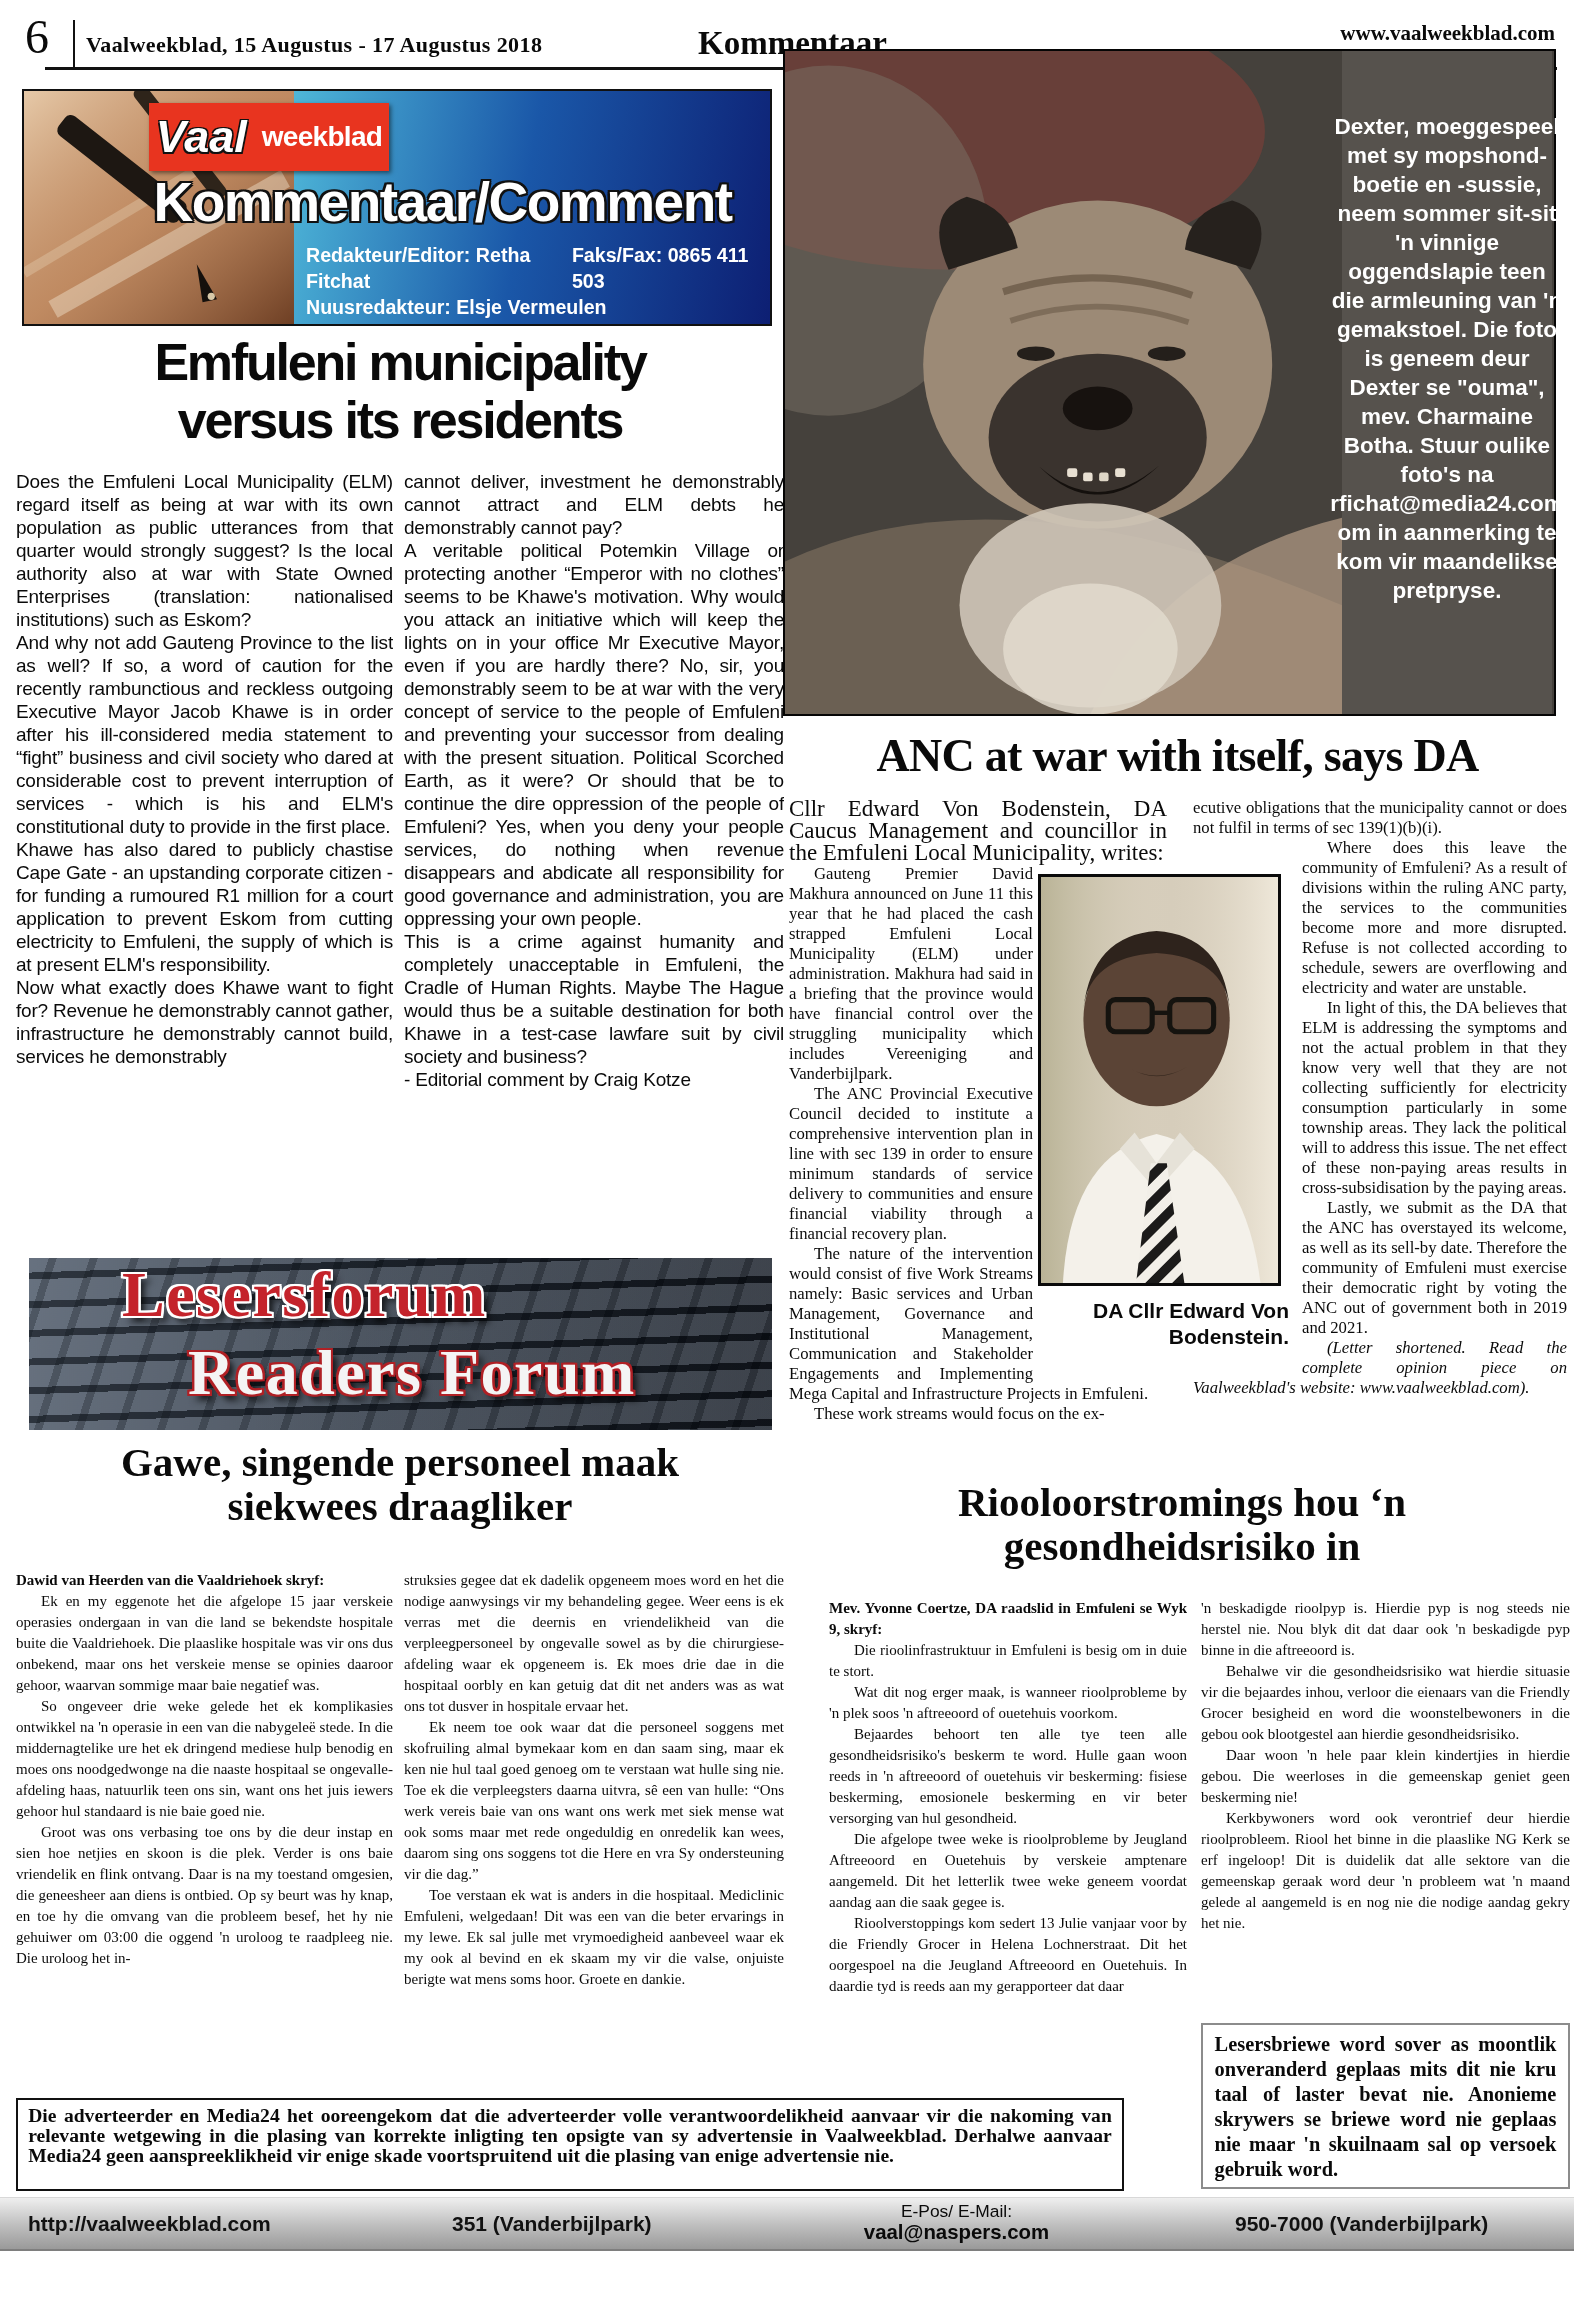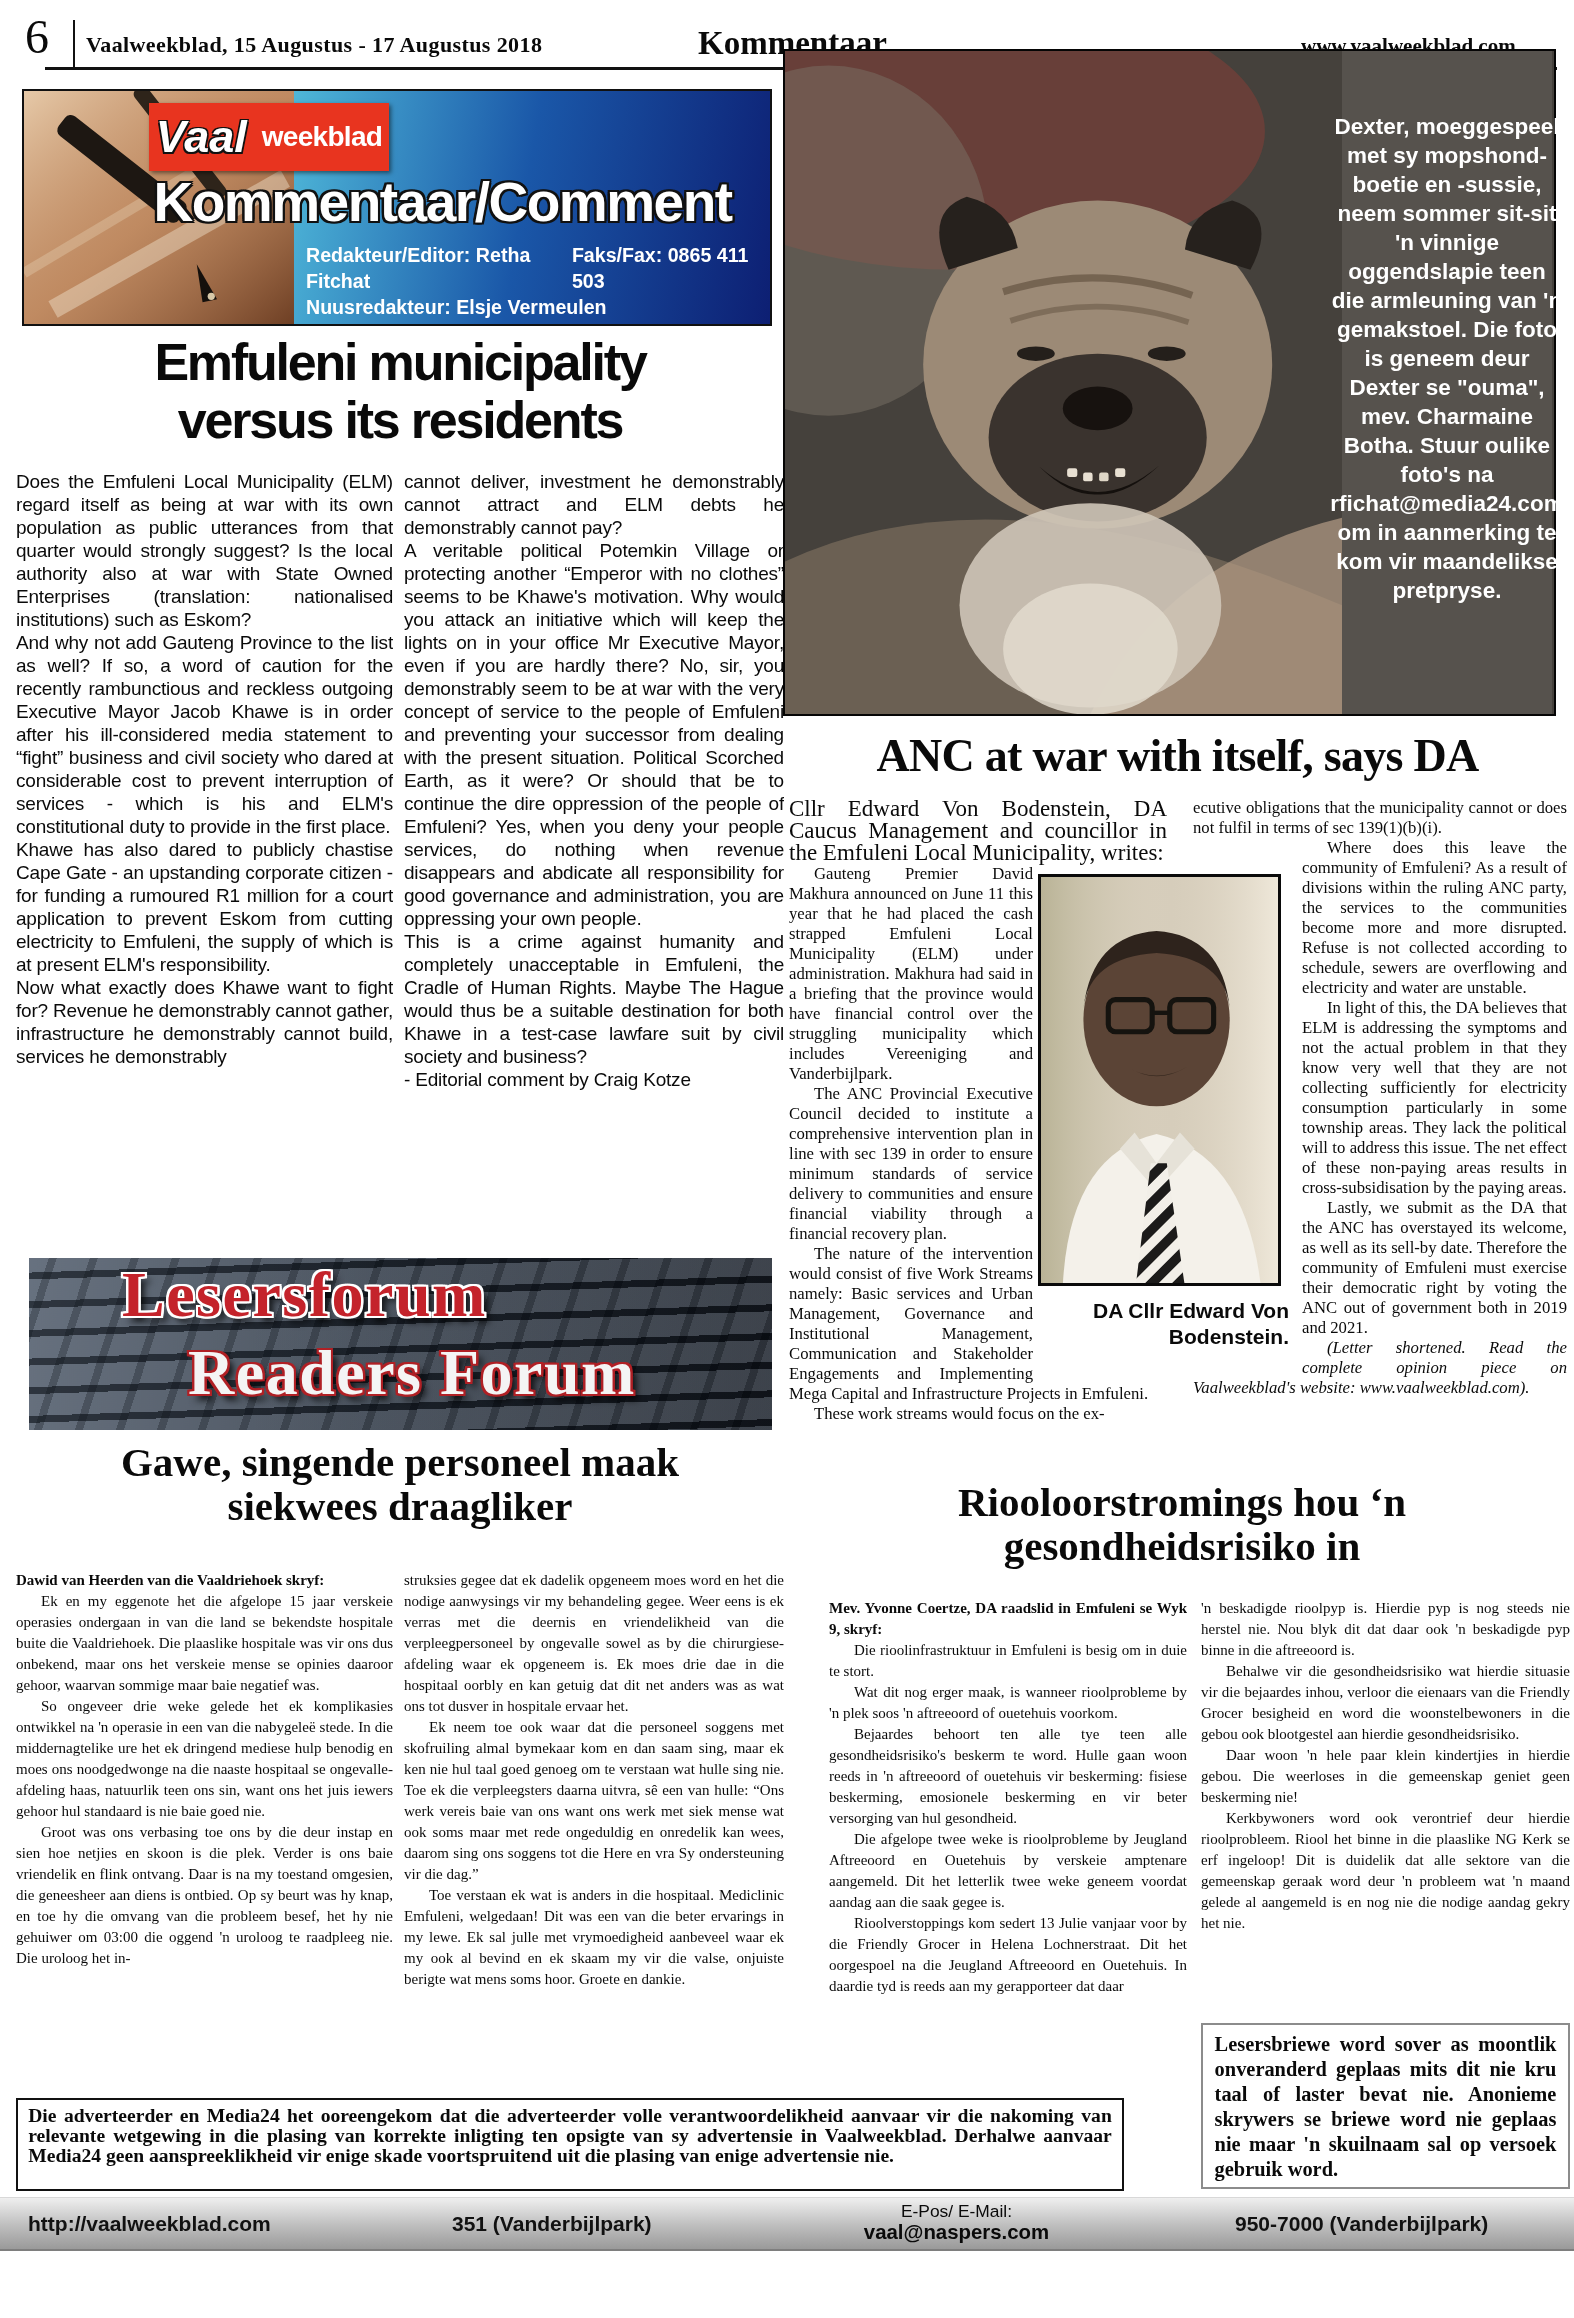--- a/index.html
+++ b/index.html
@@ -5,21 +5,21 @@
   html,body{margin:0;padding:0}
   body{width:1574px;height:2319px;position:relative;background:#fff;
        font-family:"Liberation Serif",serif;color:#0a0a0a;overflow:hidden}
   .abs{position:absolute}
 
   
   .page-num{left:25px;top:13px;font:400 48px/48px "Liberation Serif",serif}
   .hdr-div{left:73px;top:20.4px;width:2.2px;height:47px;background:#111}
   .hdr-date{left:86px;top:33px;font:700 22px/23px "Liberation Serif",serif;letter-spacing:0.4px}
   .hdr-section{left:698px;top:26px;width:247px;text-align:left;font:700 33px/35px "Liberation Serif",serif}
-  .hdr-site{left:1301px;top:35px;width:254px;font:700 21px/22.5px "Liberation Serif",serif}
+  .hdr-site{left:1301px;top:22px;width:254px;text-align:right;font:700 21px/22.5px "Liberation Serif",serif}
   .hdr-rule{left:45px;top:67px;width:1512px;height:2.9px;background:#111}
 
   
   .masthead{left:22px;top:89px;width:750px;height:237px;border:2.2px solid #111;box-sizing:border-box;
             background:linear-gradient(100deg,#9fdcee 0%,#4fb8d9 34%,#1a57a8 66%,#0d1f73 100%);overflow:hidden}
   .pens{left:0;top:0;width:270px;height:233px}
   .brand-box{left:125px;top:11.6px;width:240px;height:68px;background:#e8341f;
              box-shadow:2.2px 2.2px 4.4px rgba(0,0,0,.5);display:flex;align-items:center;justify-content:center;gap:15px}
   .brand-main{font:italic 900 45px/45px "Liberation Sans",sans-serif;color:#fff;
               text-shadow:1.5px 1.5px 0 #111,-1.5px -1.5px 0 #111,1.5px -1.5px 0 #111,-1.5px 1.5px 0 #111}

